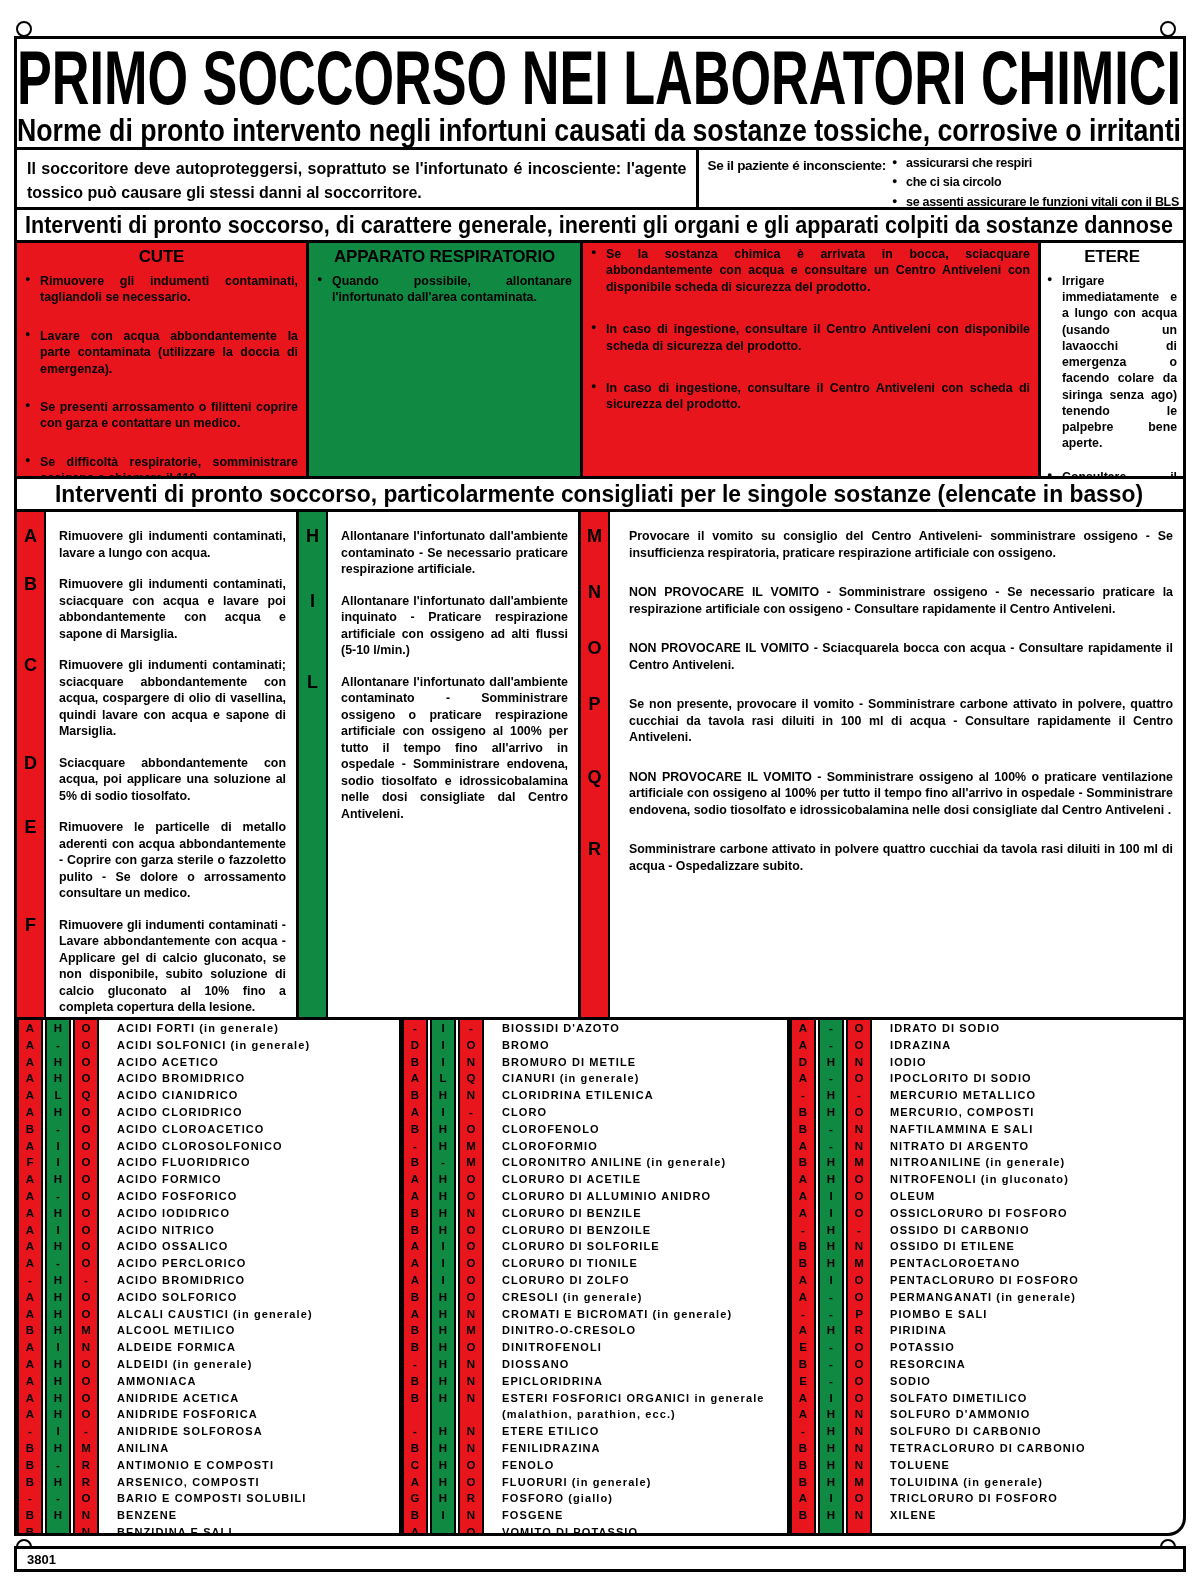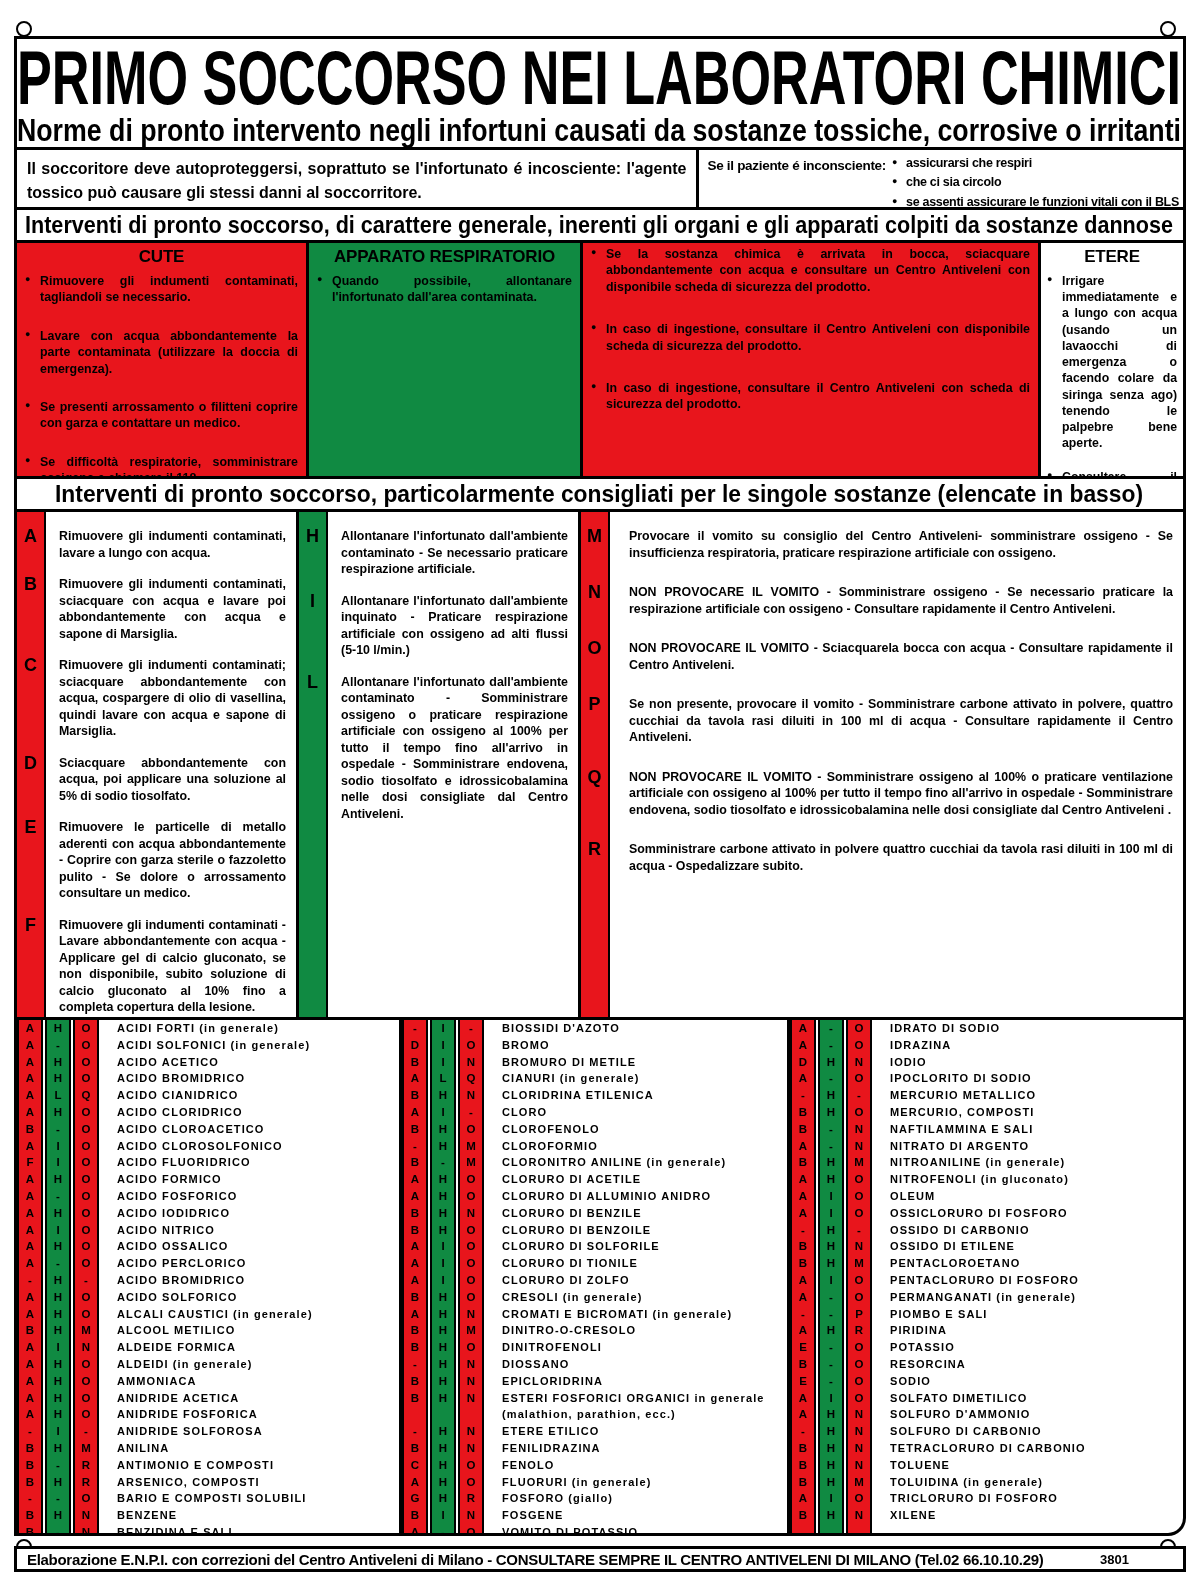--- a/index.html
+++ b/index.html
@@ -726,16 +726,15 @@
             <div class="t-code" style="background: rgb(232, 21, 28);"></div>
             <div class="t-code" style="background: rgb(16, 138, 66);"></div>
             <div class="t-code" style="background: rgb(232, 21, 28);"></div>
           </div>
         </div>
       </div>
 
   </div>
 
   <div class="footer">
-    <span class="footer-text">Elaborazione E.N.P.I. con correzioni del Centro Antiveleni di Milano - CONSULTARE SEMPRE IL CENTRO ANTIVELENI DI MILANO (Tel.02 66.10.10.29)</span>
     <span class="footer-code">3801</span>
   </div>
 </div>
 
 </body></html>

